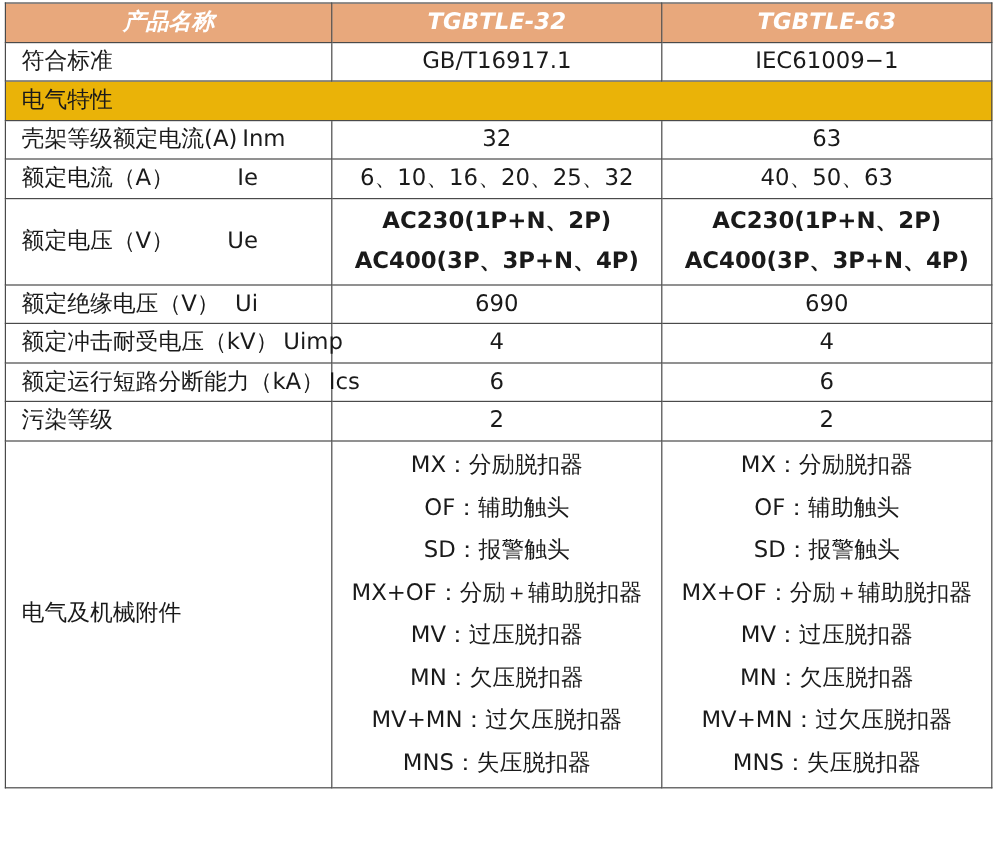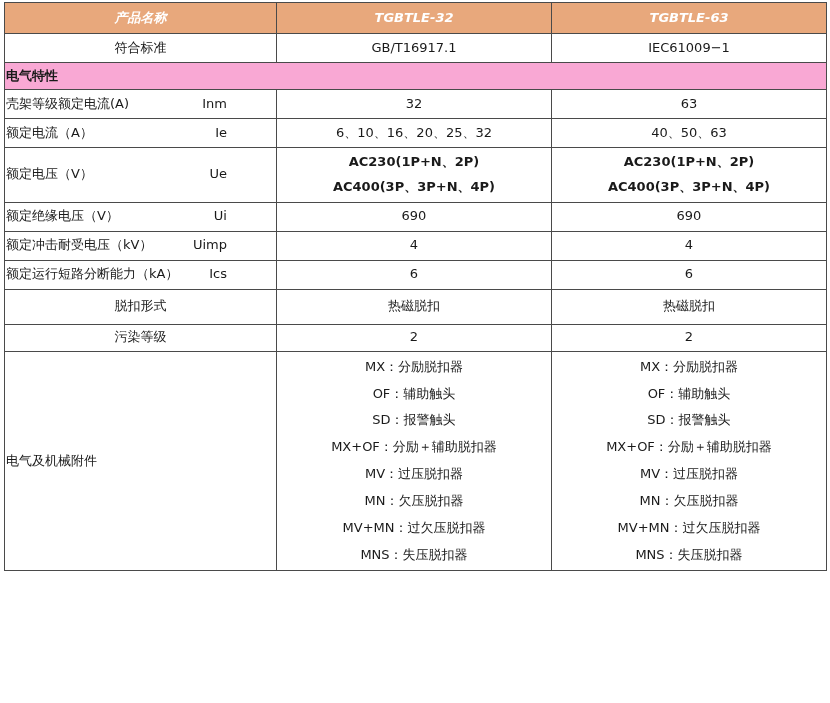--- a/index.html
+++ b/index.html
@@ -19,48 +19,48 @@
     box-sizing: border-box;
     padding: 2px 4px 0 4px;
   }
   table.spec {
     width: 822px;
     border-collapse: collapse;
     table-layout: fixed;
   }
   table.spec td {
     border: 1px solid #4a4a4a;
-    padding: 2px 1px;
+    padding: 2px 13px;
     vertical-align: middle;
-    font-size: 13px;
+    font-size: 19px;
     line-height: 1.45;
   }
   
   col.c-name { width: 272px; }
   col.c-v1 { width: 275px; }
   col.c-v2 { width: 275px; }
 
   .hdr td {
     background: #e8a87c;
     color: #ffffff;
     font-style: italic;
     font-weight: bold;
     text-align: center;
     height: 26px;
     font-size: 14px;
   }
   .section td {
-    background: #f9a8d4;
-    font-weight: bold;
+    background: #eab308;
+    font-weight: normal;
     text-align: left;
     height: 22px;
     padding-left: 6px;
   }
   .label {
-    text-align: center;
+    text-align: left;
     padding-left: 6px;
     white-space: nowrap;
   }
   .label-flex {
     display: flex;
     align-items: center;
     justify-content: space-between;
     gap: 4px;
   }
   .label-flex .sym {
@@ -189,25 +189,20 @@
             <span>额定运行短路分断能力（kA）</span>
             <span class="sym">Ics</span>
           </div>
         </td>
         <td class="val">6</td>
         <td class="val">6</td>
       </tr>
 
 
 
-      <tr class="row-h30">
-        <td class="label">脱扣形式</td>
-        <td class="val">热磁脱扣</td>
-        <td class="val">热磁脱扣</td>
-      </tr>
 
       <tr class="row-h22">
         <td class="label">污染等级</td>
         <td class="val">2</td>
         <td class="val">2</td>
       </tr>
 
       <tr>
         <td class="acc-label">电气及机械附件</td>
         <td class="acc-cell">

